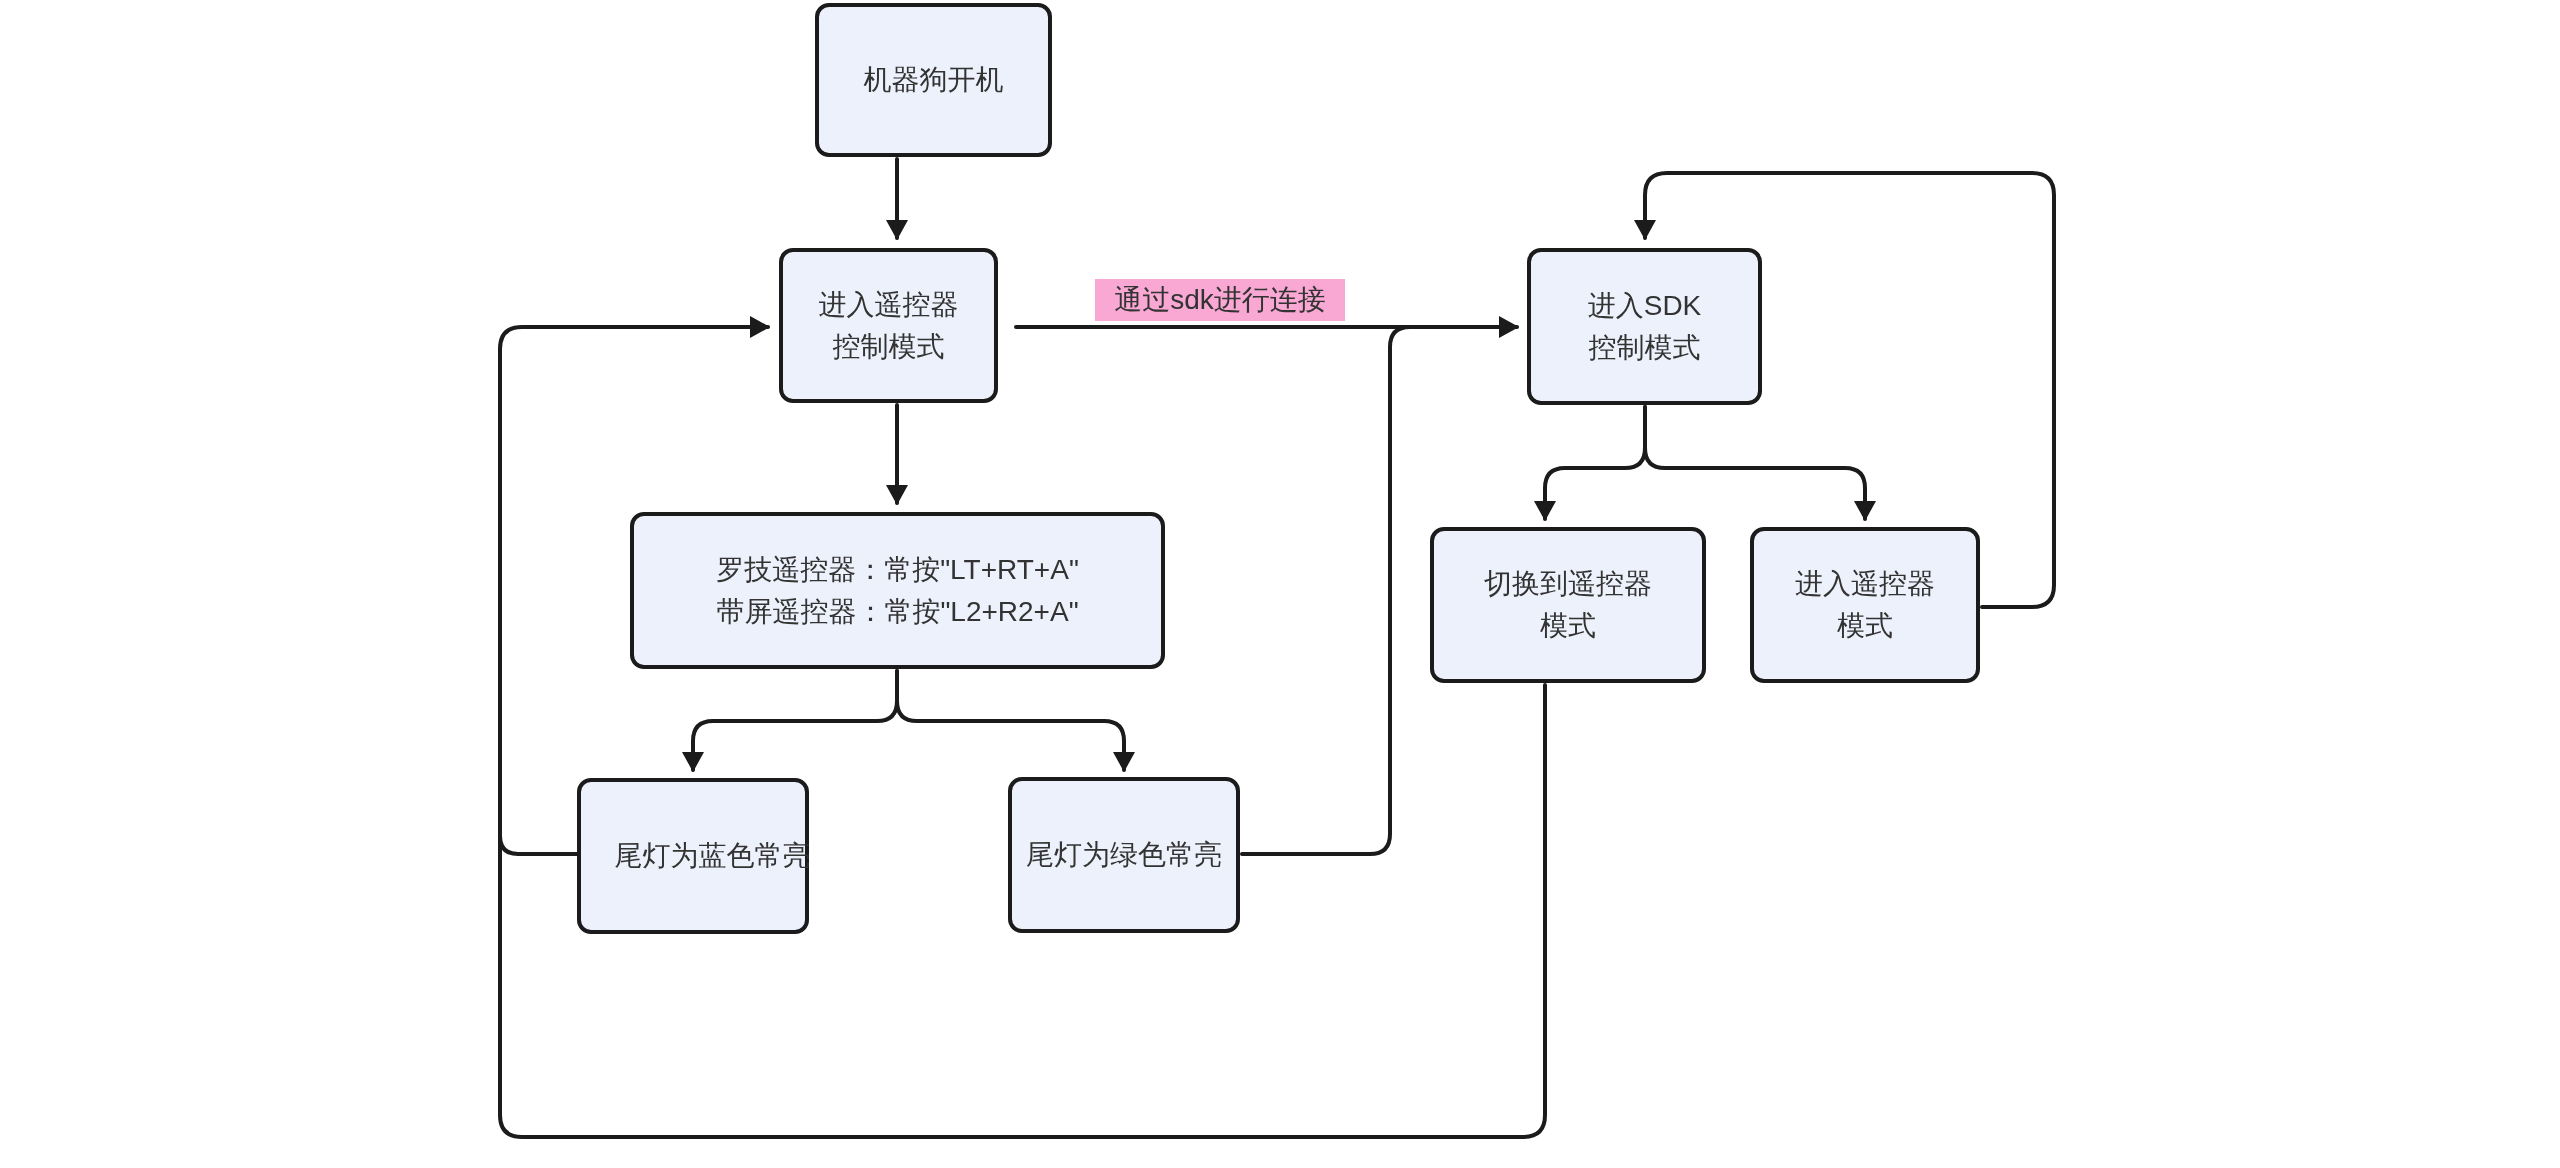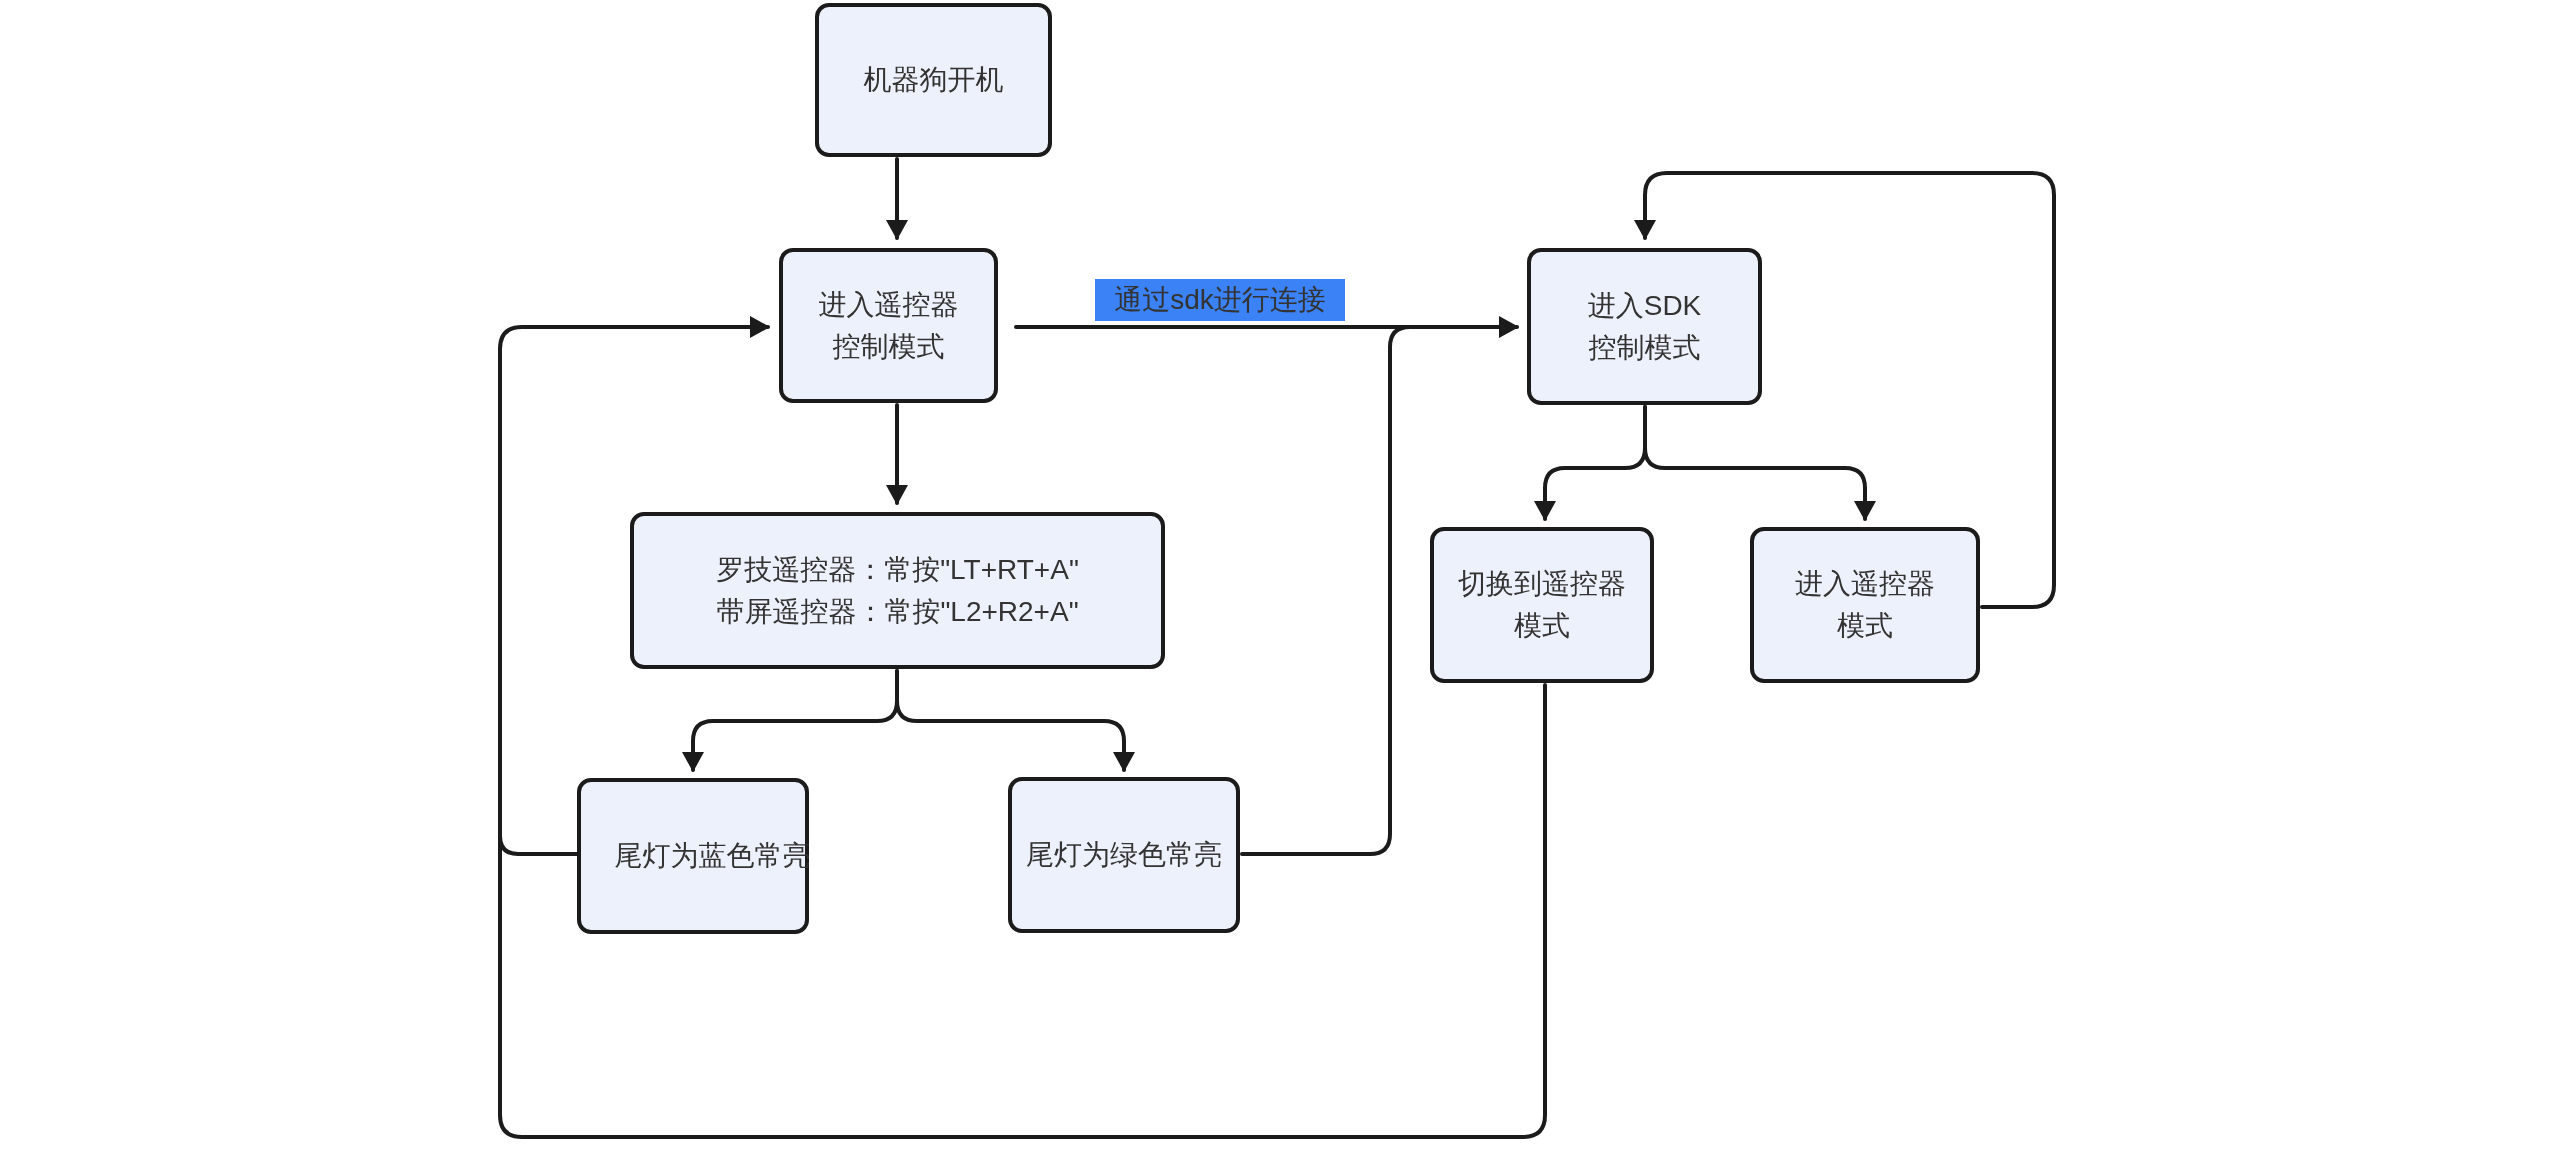--- a/index.html
+++ b/index.html
@@ -45,31 +45,31 @@
     text-align: center;
     white-space: nowrap;
   }
   .node .line { display: block; }
   #node-power-on        { left: 778px;  top: 3px;   width: 237px; height: 154px; margin-left: 37px; }
   #node-enter-remote    { left: 779px;  top: 248px; width: 219px; height: 155px; }
   #node-enter-sdk       { left: 1527px; top: 248px; width: 235px; height: 157px; }
   #node-instructions    { left: 630px;  top: 512px; width: 535px; height: 157px; }
   #node-tail-blue       { left: 577px;  top: 778px; width: 232px; height: 156px; padding-left: 39px; }
   #node-tail-green      { left: 1008px; top: 777px; width: 232px; height: 156px; }
-  #node-switch-remote   { left: 1430px; top: 527px; width: 224px; height: 156px; }
+  #node-switch-remote   { left: 1430px; top: 527px; width: 276px; height: 156px; }
   #node-switch-sdk      { left: 1750px; top: 527px; width: 230px; height: 156px; }
   #edge-label {
     position: absolute;
     left: 1095px;
     top: 279px;
     width: 250px;
     height: 42px;
     line-height: 42px;
     text-align: center;
-    background: #3b82f6;
+    background: #f9a8d4;
     color: #333333;
     font-size: 28px;
     white-space: nowrap;
   }
 </style>
 </head>
 <body>
 
 <div id="canvas">
 

